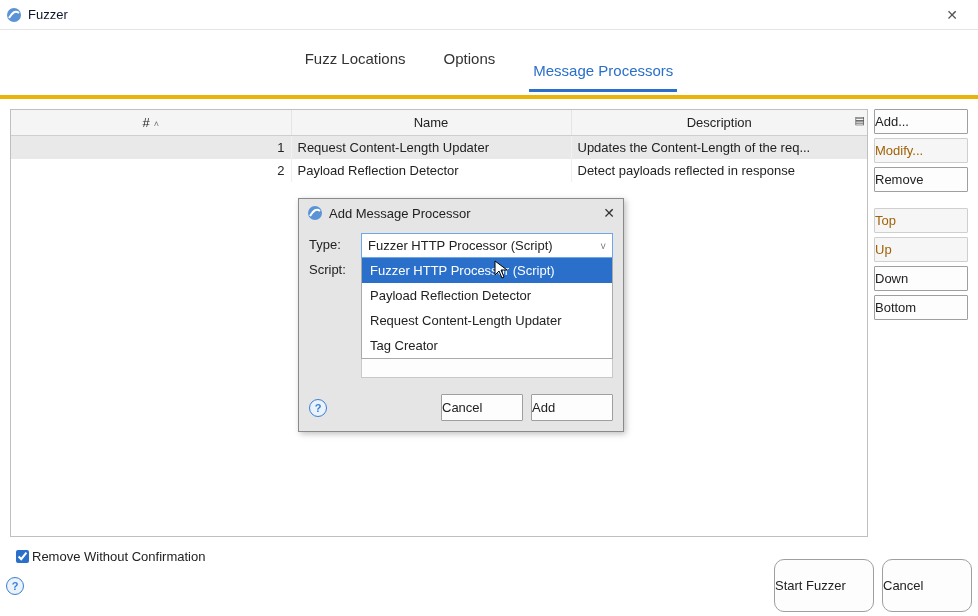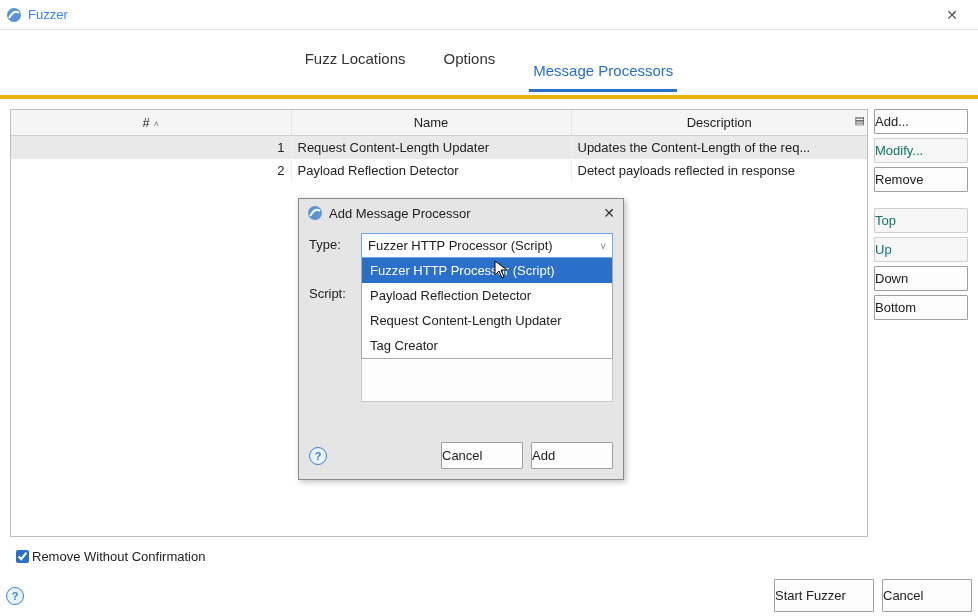--- a/index.html
+++ b/index.html
@@ -21,21 +21,21 @@
     align-items: center;
     padding: 0 6px;
     border-bottom: 1px solid #e5e5e5;
   }
   .titlebar .app-icon {
     width: 16px; height: 16px;
     margin-right: 6px;
     display: inline-flex;
     align-items: center; justify-content: center;
   }
-  .titlebar .title { color: #3b82f6; }
+  .titlebar .title { color: #0f172a; }
   .titlebar .spacer { flex: 1; }
   .titlebar .win-close {
     width: 40px; text-align: center;
     color: #555; font-size: 14px;
   }
   
   .tabs {
     display: flex;
     gap: 30px;
     padding: 14px 16px 4px 16px;
@@ -116,21 +116,21 @@
   .btn {
     border: 1px solid #9f9f9f;
     background: #fdfdfd;
     padding: 4px 0;
     font-size: 13px;
     color: #222;
     cursor: pointer;
     border-radius: 1px;
   }
   .btn.disabled {
-    color: #0f766e;
+    color: #a16207;
     border-color: #cfcfcf;
     background: #f6f6f6;
     cursor: default;
   }
   .side-gap { height: 8px; }
 
   
   .check-row {
     padding: 4px 12px;
     display: flex;
@@ -141,21 +141,21 @@
   
   .footer {
     position: absolute;
     bottom: 4px;
     left: 6px; right: 6px;
     display: flex;
     align-items: center;
     gap: 8px;
   }
   .footer .spacer { flex: 1; }
-  .footer .btn { width: 90px; padding: 8px 0; }
+  .footer .btn { width: 90px; padding: 18px 0; border-radius: 10px; }
   .help-icon {
     width: 18px; height: 18px;
     border-radius: 50%;
     border: 1px solid #3a7fd5;
     color: #3a7fd5;
     font-size: 11px; font-weight: bold;
     display: inline-flex;
     align-items: center; justify-content: center;
     background: #eaf2fc;
   }
@@ -175,21 +175,21 @@
     gap: 6px;
   }
   .dialog .d-title .spacer { flex: 1; }
   .dialog .d-body {
     padding: 6px 10px 10px 10px;
   }
   .form-row {
     display: flex;
     align-items: flex-start;
     gap: 8px;
-    margin-bottom: 24px;
+    margin-bottom: 0;
   }
   .form-row label { width: 44px; padding-top: 4px; }
   .combo {
     flex: 1;
     position: relative;
   }
   .combo-display {
     border: 1px solid #6fa8e8;
     padding: 4px 22px 4px 6px;
     background: #fff;

